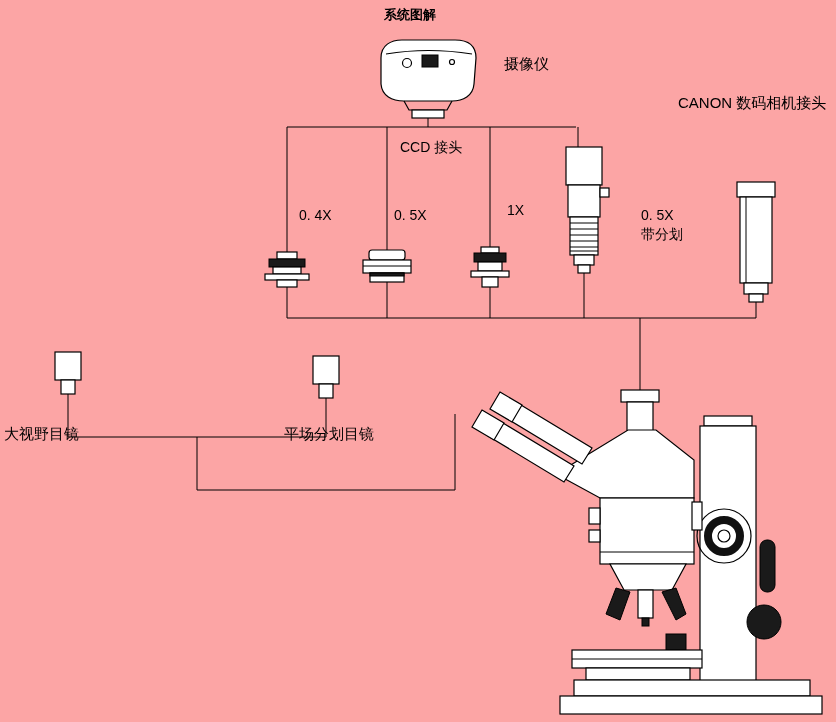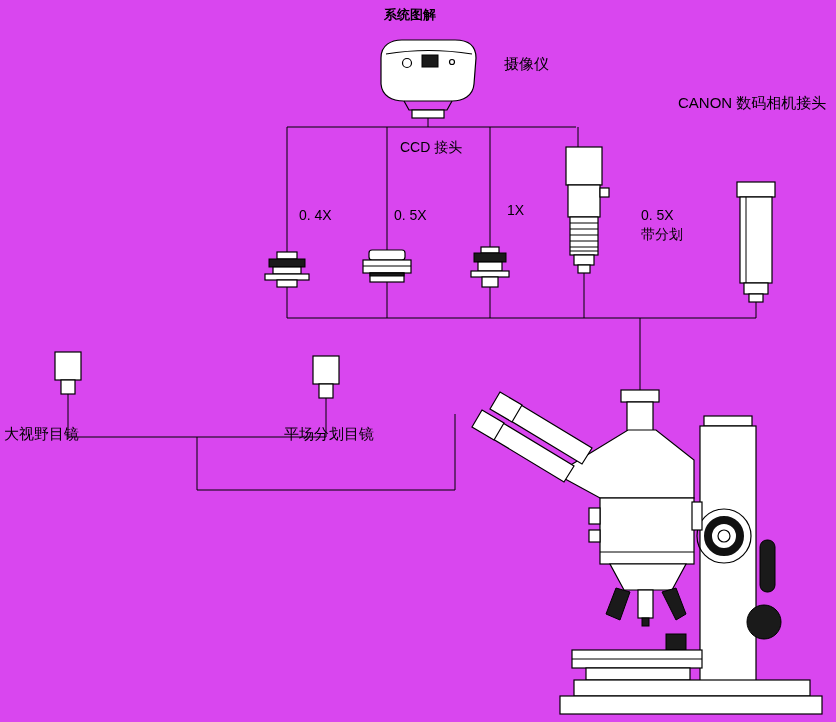--- a/index.html
+++ b/index.html
@@ -1,16 +1,16 @@
 <!DOCTYPE html>
 <html><head>
 <meta charset="utf-8">
 <style>
   html,body{margin:0;padding:0;background:#ffffff;}
-  #stage{position:relative;width:836px;height:722px;background:#d946ef;overflow:hidden;}
+  #stage{position:relative;width:836px;height:722px;background:#fca5a5;overflow:hidden;}
   svg{display:block;}
   .t{font-family:"Liberation Sans","DejaVu Sans",sans-serif;font-size:15px;fill:#000;}
   .t-title{font-family:"Liberation Sans","DejaVu Sans",sans-serif;font-size:13px;font-weight:700;fill:#000;}
   .t-sm{font-family:"Liberation Sans","DejaVu Sans",sans-serif;font-size:14px;fill:#000;}
   .ln{stroke:#000;stroke-width:1;fill:none;}
   .sh{stroke:#000;stroke-width:1.2;fill:#ffffff;}
   .shn{stroke:#000;stroke-width:1.2;fill:none;}
   .dk{stroke:#000;stroke-width:1;fill:#1a1a1a;}
   .ring{stroke:#111;stroke-width:8;fill:none;}
 </style>

